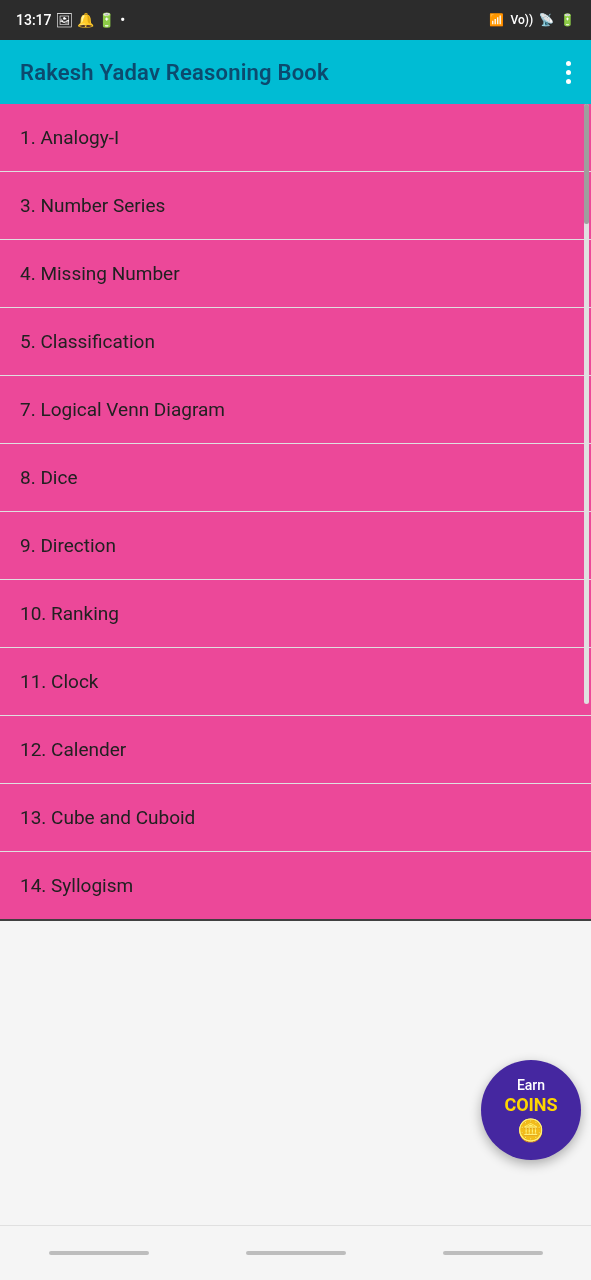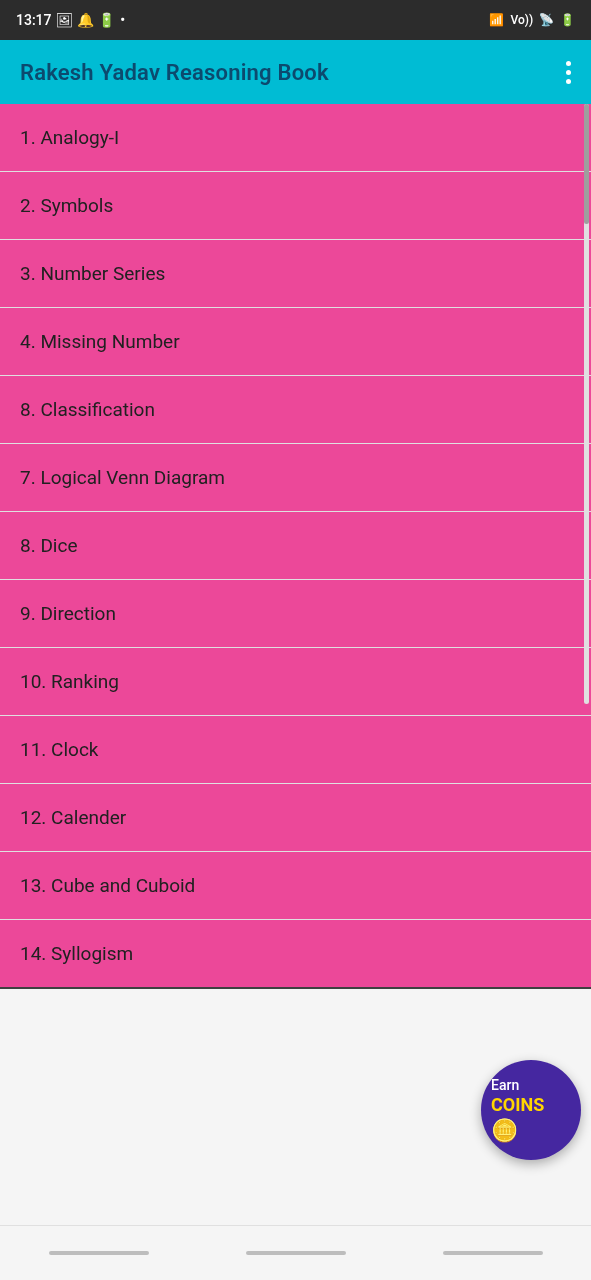--- a/index.html
+++ b/index.html
@@ -110,21 +110,21 @@
     .earn-coins-btn {
       position: fixed;
       bottom: 120px;
       right: 10px;
       width: 100px;
       height: 100px;
       background: #4527a0;
       border-radius: 50%;
       display: flex;
       flex-direction: column;
-      align-items: flex-start;
+      align-items: center;
       justify-content: center;
       cursor: pointer;
       box-shadow: 0 4px 12px rgba(0,0,0,0.3);
       z-index: 100;
       padding: 10px;
     }
     .earn-label {
       color: white;
       font-size: 14px;
       font-weight: 500;
@@ -191,24 +191,23 @@
   <span class="app-bar-title">Rakesh Yadav Reasoning Book</span>
   <div class="app-bar-menu" title="More options">
     <div class="menu-dot"></div>
     <div class="menu-dot"></div>
     <div class="menu-dot"></div>
   </div>
 </div>
 
 <div class="chapter-list" id="chapter-list-container">
 <div class="chapter-item">1. Analogy-I</div>
-    <div class="chapter-item">2. Symbols</div>
     <div class="chapter-item">3. Number Series</div>
     <div class="chapter-item">4. Missing Number</div>
-    <div class="chapter-item">8. Classification</div>
+    <div class="chapter-item">5. Classification</div>
     <div class="chapter-item">7. Logical Venn Diagram</div>
     <div class="chapter-item">8. Dice</div>
     <div class="chapter-item">9. Direction</div>
     <div class="chapter-item">10. Ranking</div>
     <div class="chapter-item">11. Clock</div>
     <div class="chapter-item">12. Calender</div>
     <div class="chapter-item">13. Cube and Cuboid</div>
     <div class="chapter-item">14. Syllogism</div>
   </div>
 

